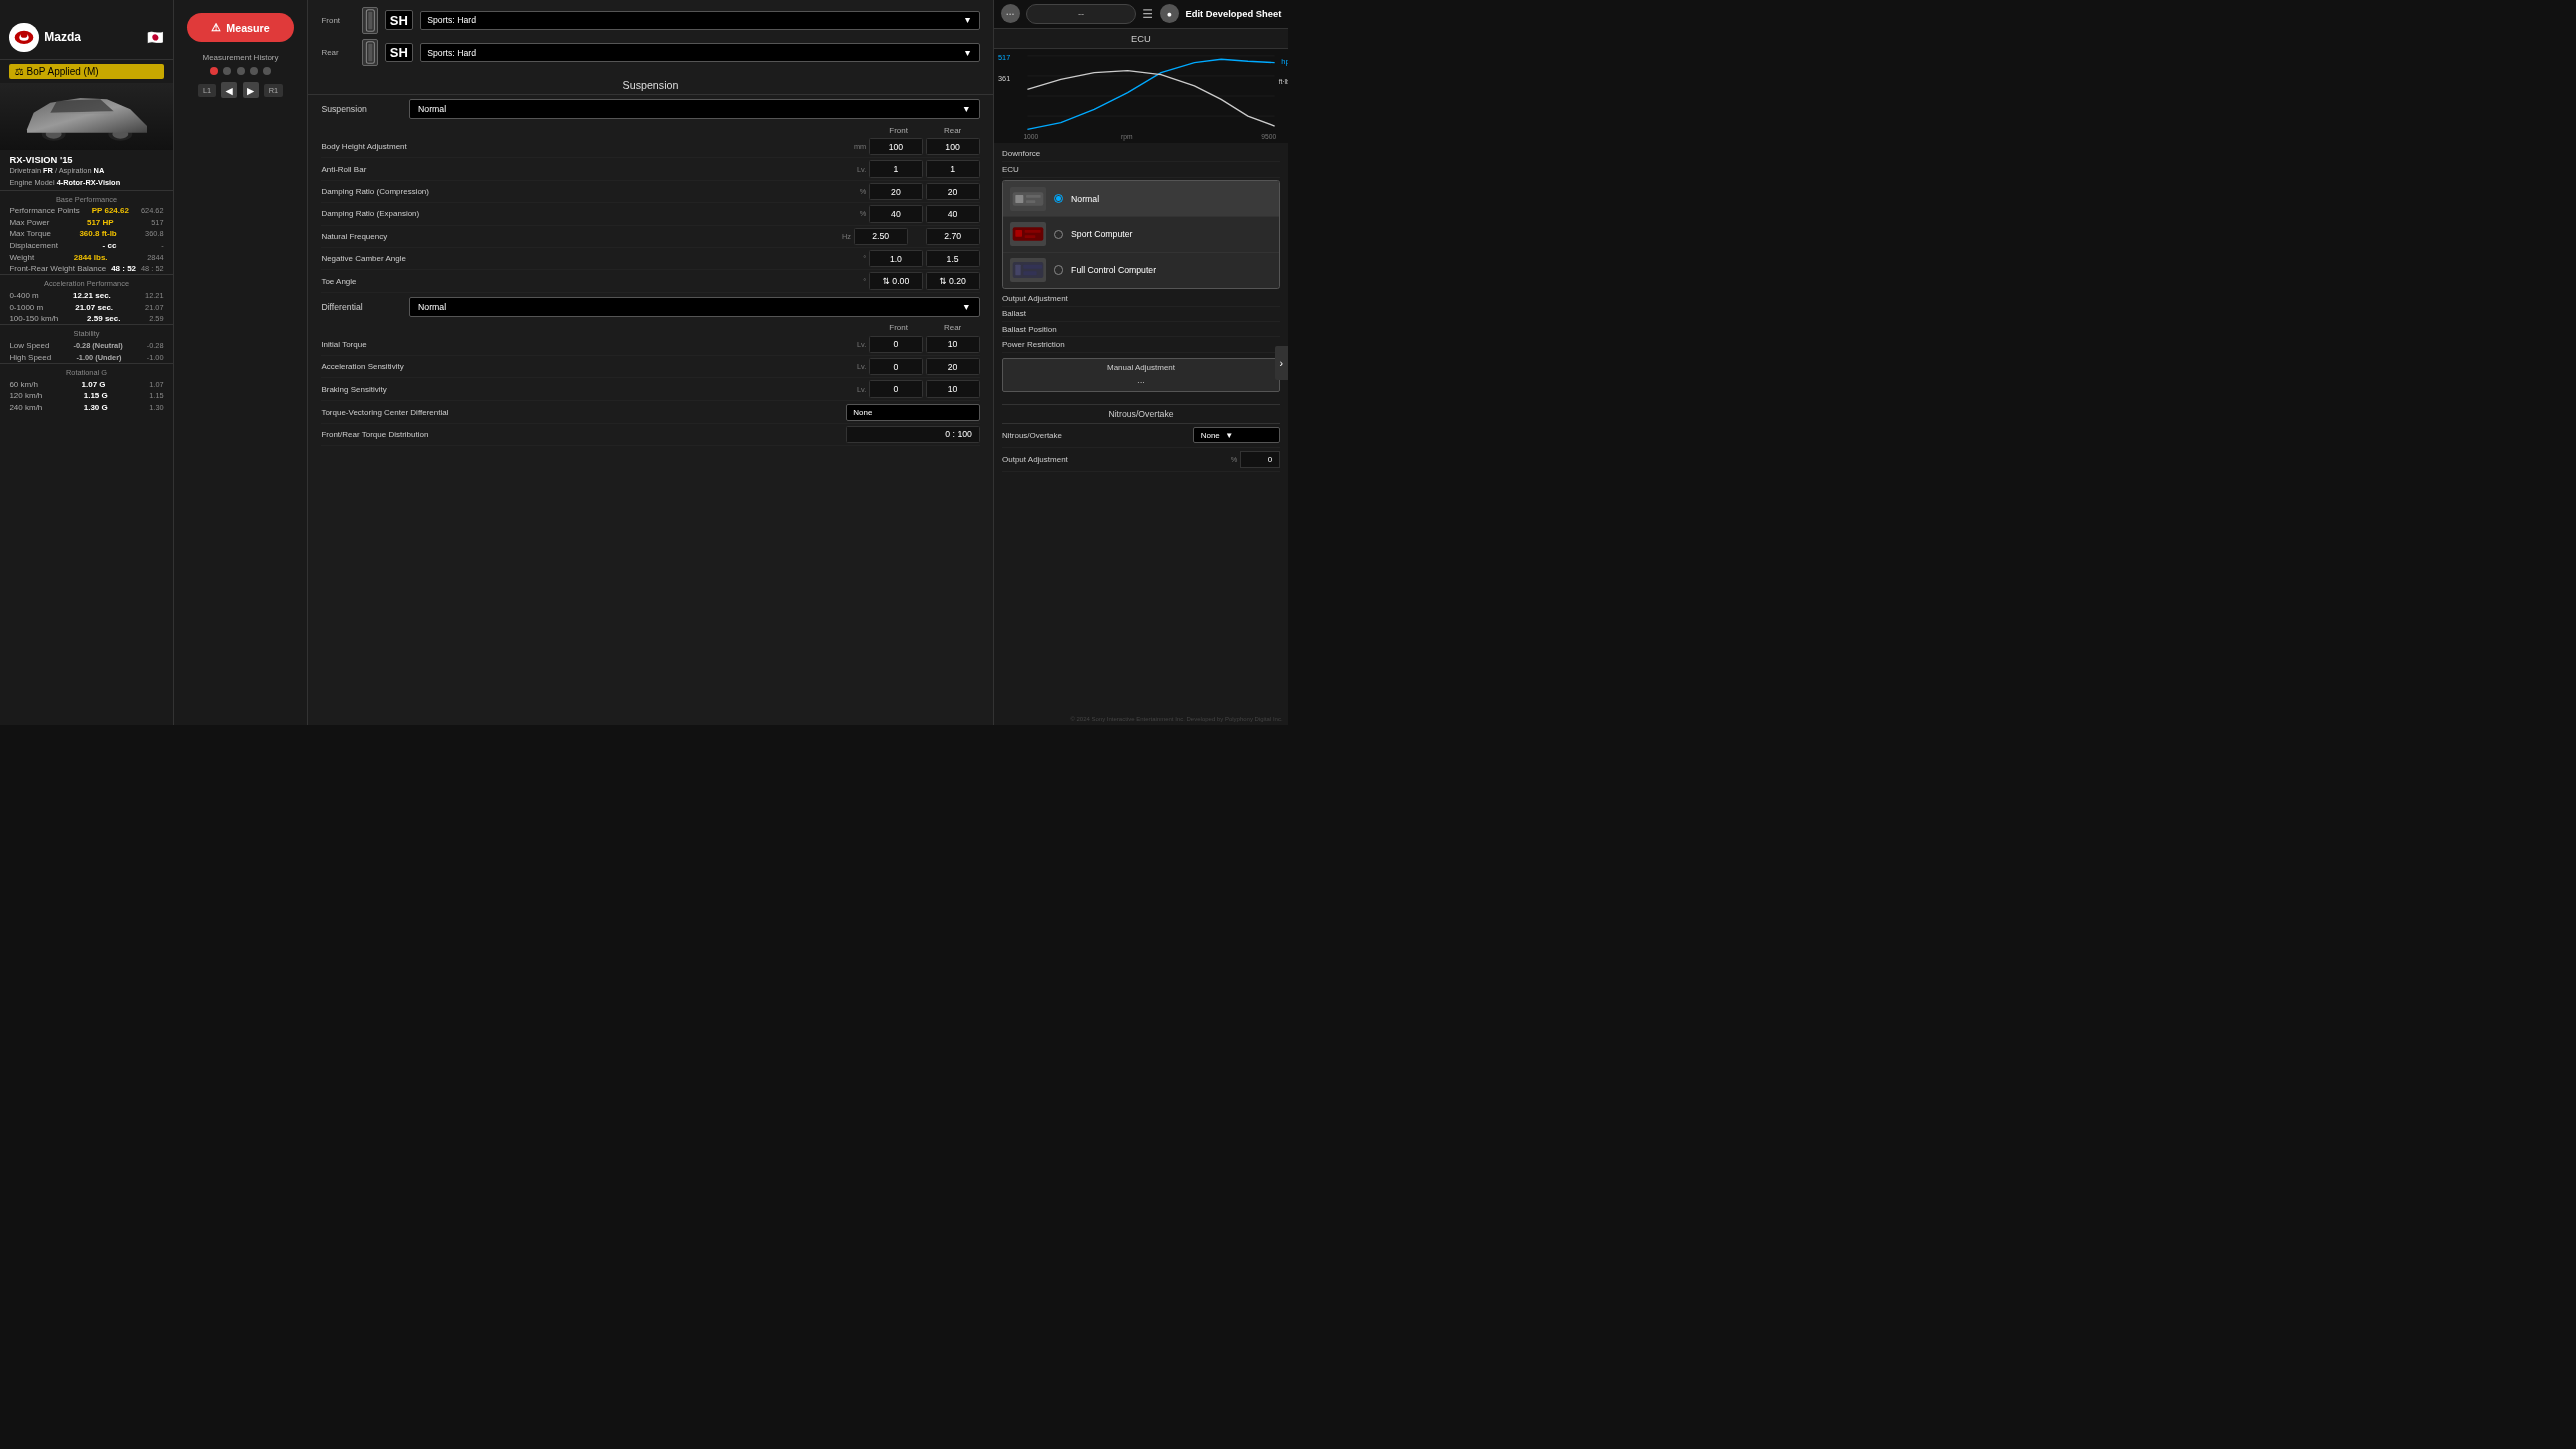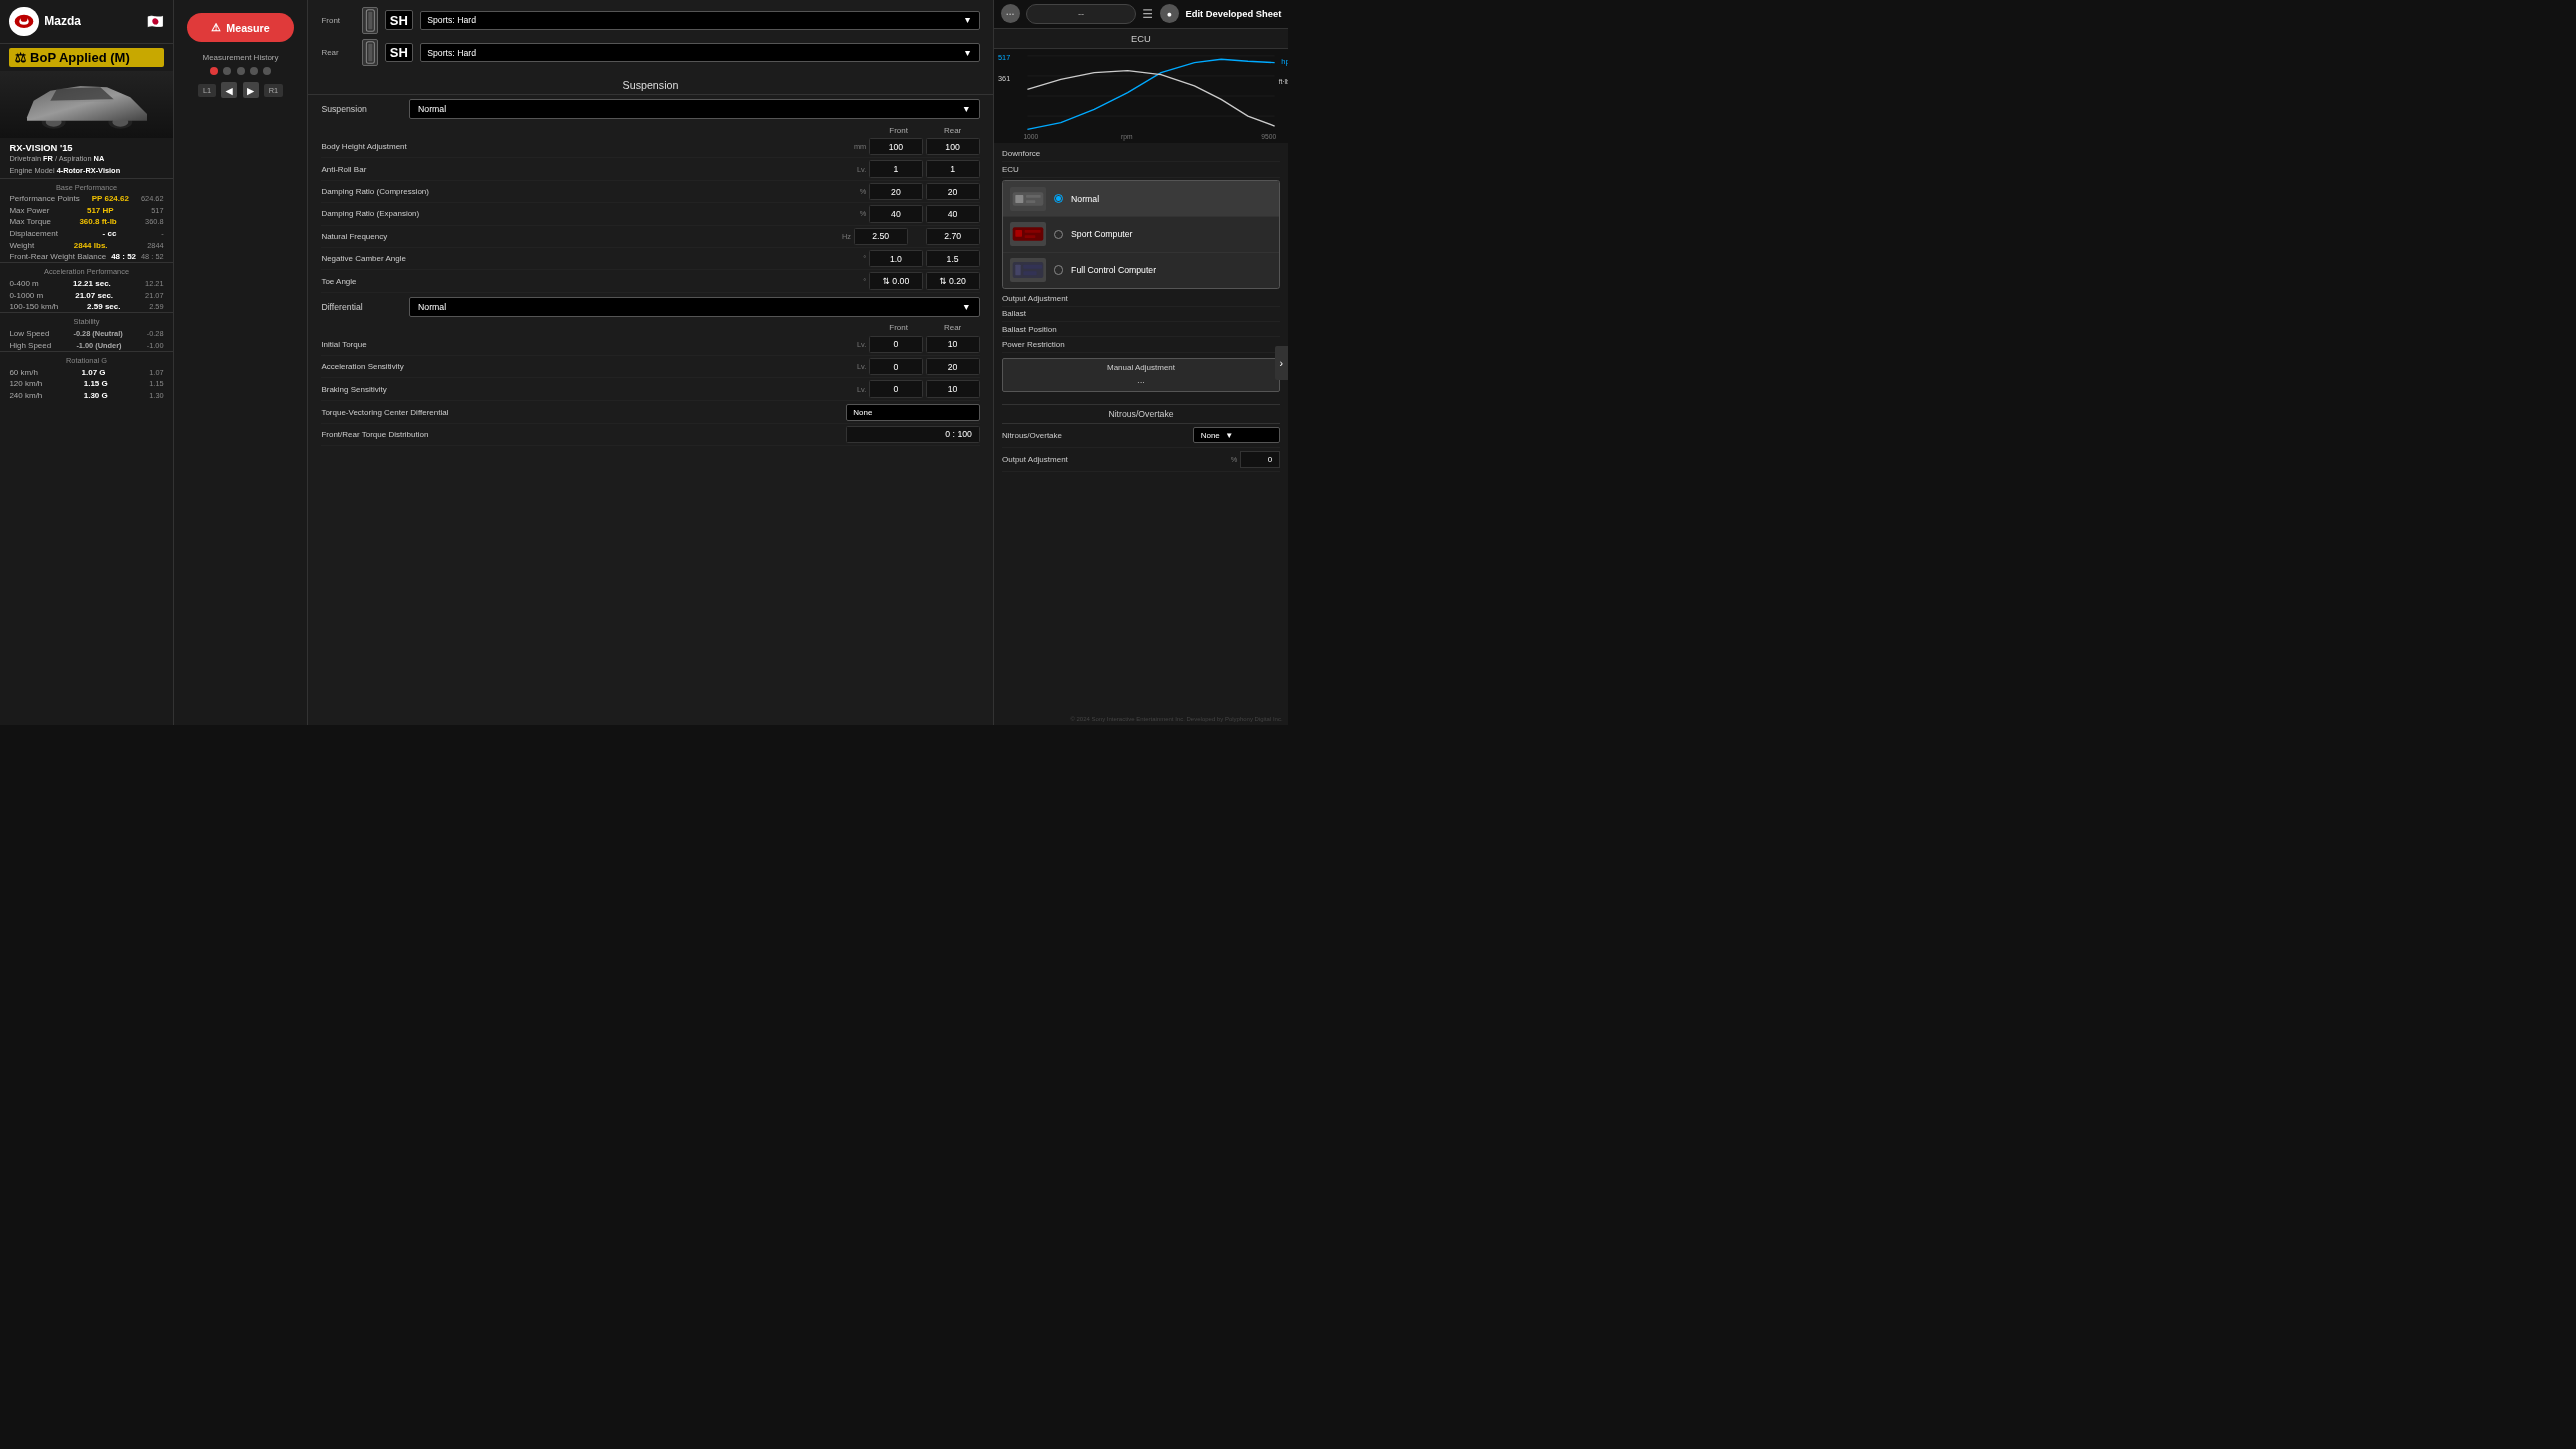--- a/index.html
+++ b/index.html
@@ -23,20 +23,21 @@
       display: flex;
       flex-direction: column;
       padding: 0;
     }
     .left-header {
       display: flex;
       align-items: center;
       justify-content: space-between;
       padding: 6.7px 9.4px;
       border-bottom: 0.7px solid #333;
+      margin-top: 16px;
     }
     .mazda-logo {
       width: 29.5px;
       height: 29.5px;
       background: #fff;
       border-radius: 50%;
       display: flex;
       align-items: center;
       justify-content: center;
       font-weight: bold;
@@ -50,22 +51,22 @@
       color: #fff;
       margin-left: 5.4px;
       flex: 1;
     }
     .flag {
       font-size: 13.4px;
     }
     .bop-badge {
       background: #c8a800;
       color: #000;
-      font-size: 13px;
-      font-weight: bold;
+      font-size: 10px;
+      font-weight: normal;
       padding: 2px 5.4px;
       margin: 4px 9.4px;
       border-radius: 2px;
       display: flex;
       align-items: center;
       gap: 2.7px;
     }
     .car-image-area {
       width: 100%;
       height: 67px;

